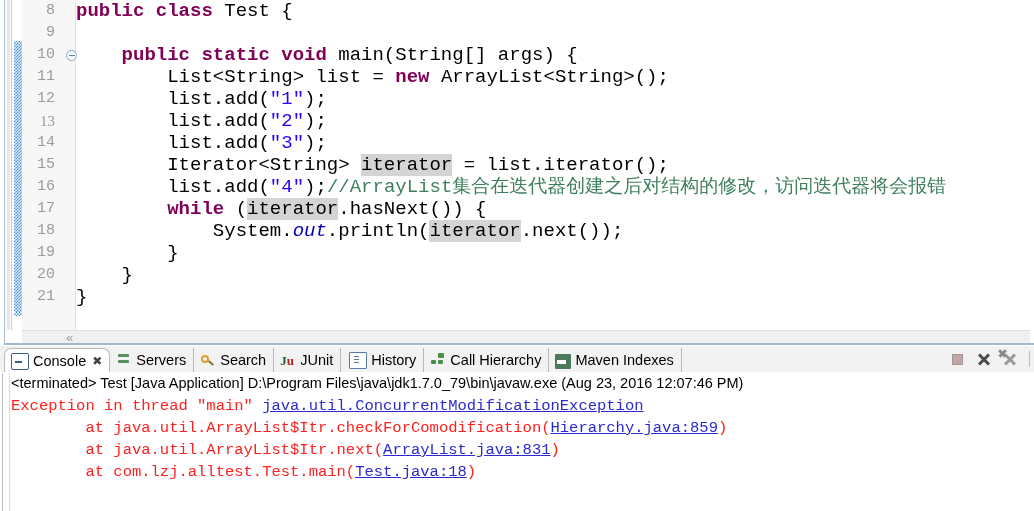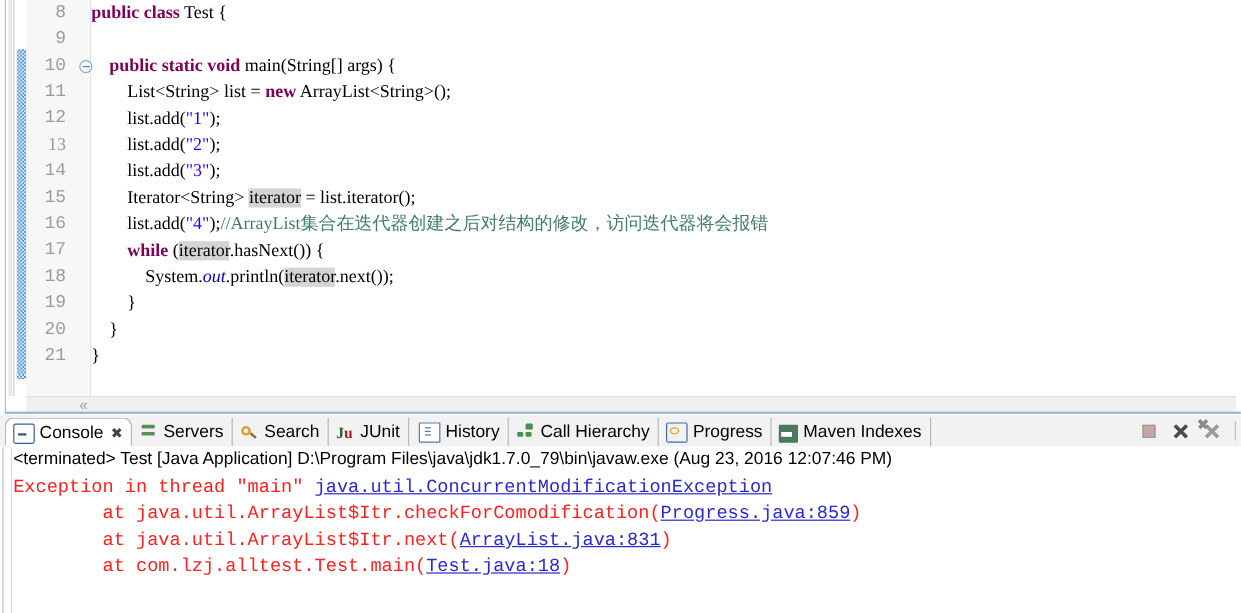--- a/index.html
+++ b/index.html
@@ -117,22 +117,22 @@
     right: 0;
     height: 330px;
     overflow: hidden;
   }
   .code-line {
     position: absolute;
     left: 0;
     height: 22px;
     line-height: 22px;
     white-space: pre;
-    font-family: Liberation Serif, serif;
-    font-size: 15px;
+    font-family: Liberation Mono, monospace;
+    font-size: 19px;
     color: #000000;
   }
   .kw   { color: #7f0055; font-weight: bold; }
   .str  { color: #2a00ff; }
   .cmt  { color: #3f7f5f; }
   .fld  { color: #0000c0; font-style: italic; }
   .occ  { background: #d4d4d4; }
 
   
   #h-scroll {
@@ -483,24 +483,20 @@
         </div>
         <div class="tab">
           <span class="tab-ico ico-history"></span>
           <span class="tab-label">History</span>
         </div>
         <div class="tab">
           <span class="tab-ico ico-callhier"></span>
           <span class="tab-label">Call Hierarchy</span>
         </div>
         <div class="tab">
-          <span class="tab-ico ico-progress"></span>
-          <span class="tab-label">Progress</span>
-        </div>
-        <div class="tab">
           <span class="tab-ico ico-maven"></span>
           <span class="tab-label">Maven Indexes</span>
         </div>
       </div>
 
     <div id="tab-tools">
       <div class="tool-btn">
         <span class="ico-stop"></span>
       </div>
       <div class="tool-btn">
@@ -513,18 +509,18 @@
       </div>
       <div id="tools-divider"></div>
     </div>
   </div>
 
   <div id="console-body">
     <div id="console-left-ruler"></div>
     <div id="terminated-line">&lt;terminated&gt; Test [Java Application] D:\Program Files\java\jdk1.7.0_79\bin\javaw.exe (Aug 23, 2016 12:07:46 PM)</div>
     <div id="console-output">
         <div class="con-line" style="top: 22px;"><span class="err">Exception in thread "main" </span><span class="link">java.util.ConcurrentModificationException</span></div>
-        <div class="con-line" style="top: 44px;"><span class="err">	at java.util.ArrayList$Itr.checkForComodification(</span><span class="link">Progress.java:859</span><span class="err">)</span></div>
+        <div class="con-line" style="top: 44px;"><span class="err">	at java.util.ArrayList$Itr.checkForComodification(</span><span class="link">Hierarchy.java:859</span><span class="err">)</span></div>
         <div class="con-line" style="top: 66px;"><span class="err">	at java.util.ArrayList$Itr.next(</span><span class="link">ArrayList.java:831</span><span class="err">)</span></div>
         <div class="con-line" style="top: 88px;"><span class="err">	at com.lzj.alltest.Test.main(</span><span class="link">Test.java:18</span><span class="err">)</span></div>
       </div>
   </div>
 </div>
 
 </body></html>

